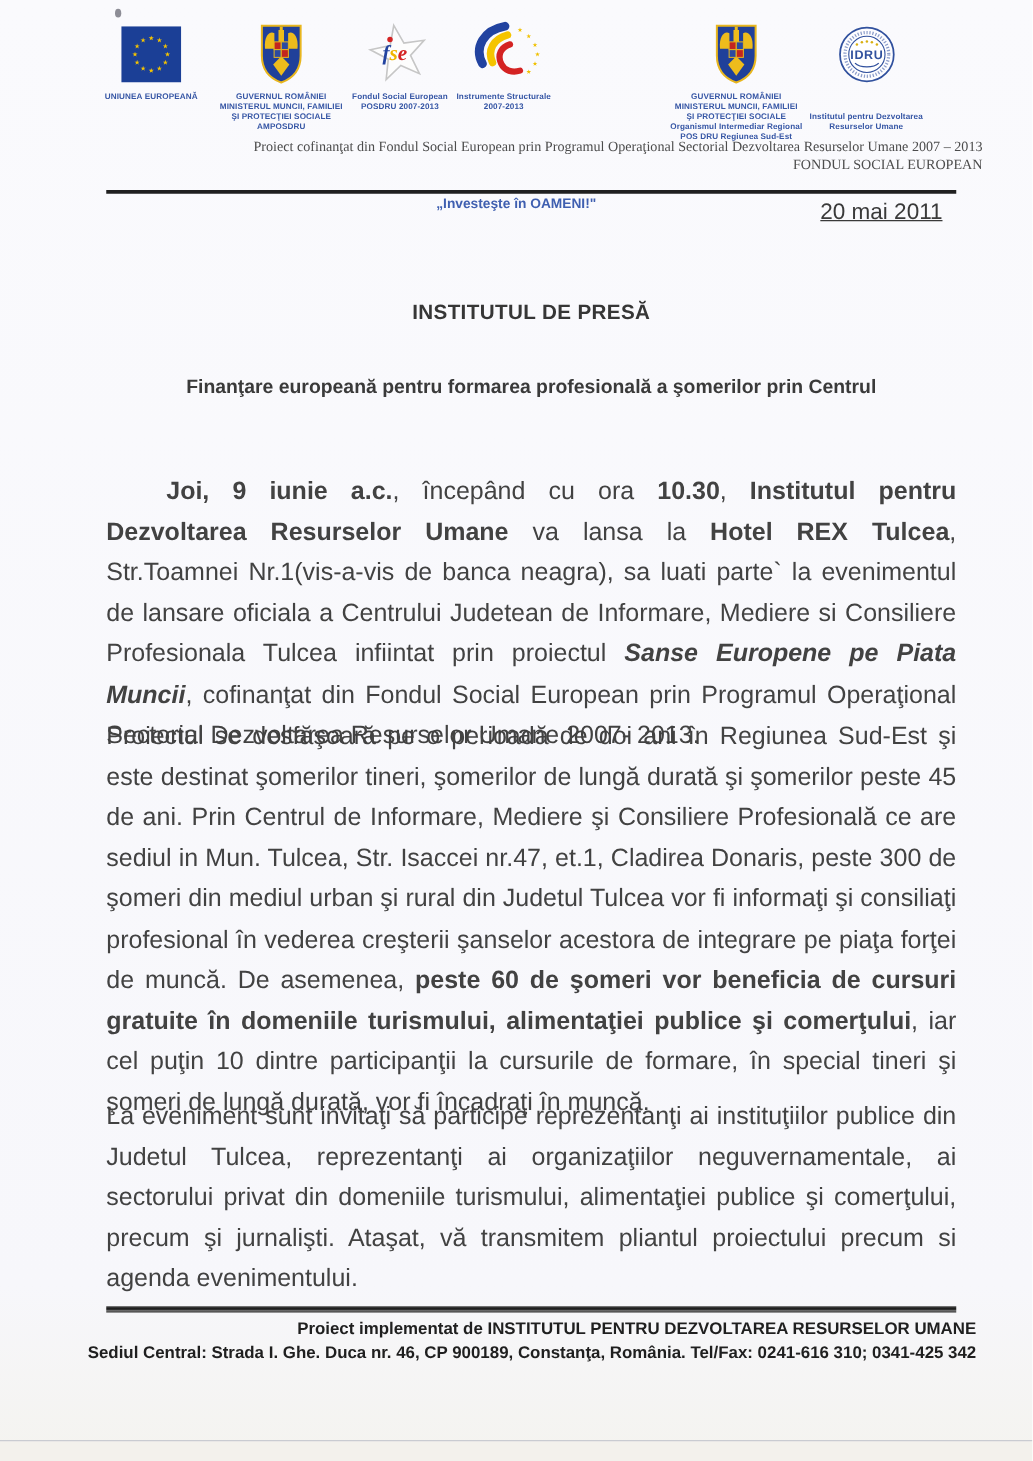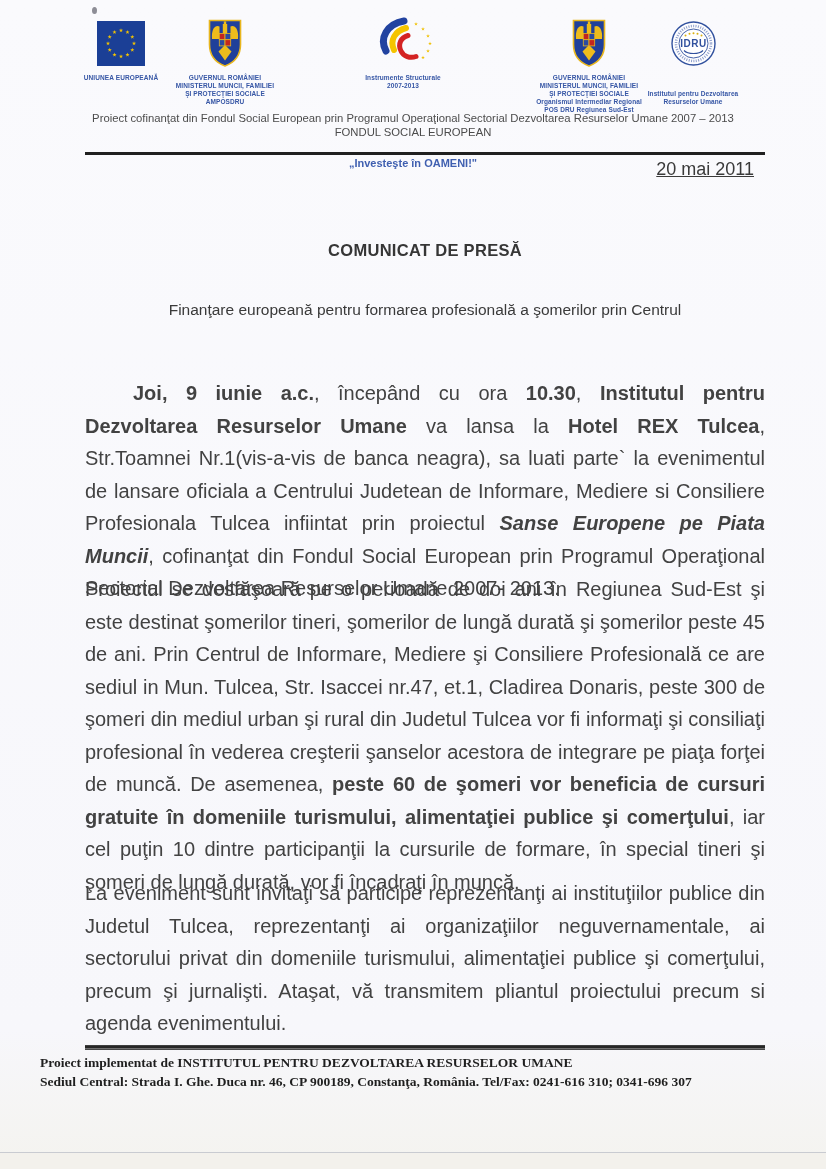--- a/index.html
+++ b/index.html
@@ -10,39 +10,39 @@
   
   .logo-group{position:absolute;top:16px;display:flex;flex-direction:column;align-items:center;}
   .logo-box{height:54px;display:flex;align-items:center;justify-content:center;}
   .logo-caption{margin-top:4px;font-size:6.5px;line-height:8px;font-weight:bold;color:#3656a5;text-align:center;letter-spacing:.1px;}
   .lg-eu{left:66px;width:110px;}
   .lg-gov1{left:158px;width:134px;}
   .lg-fse{left:262px;width:116px;}
   .lg-instr{left:342px;width:122px;}
   .lg-gov2{left:515px;width:148px;}
   .lg-idru{left:624px;width:138px;gap:16px;}
-  .hdr-line{position:absolute;left:40px;right:40px;text-align:center;color:#4c4c4c;}
+  .hdr-line{position:absolute;left:40px;right:40px;text-align:right;color:#4c4c4c;font-family:Liberation Serif, serif;}
   .cofinance{top:112px;font-size:11.3px;}
   .fund{top:126px;font-size:11.3px;}
   .rule{position:absolute;top:152px;left:85px;width:680px;height:3px;background:#202020;}
   .motto{position:absolute;top:157px;left:0;right:0;text-align:center;font-size:11px;font-weight:bold;color:#3f5fb0;}
   .date{position:absolute;top:159px;right:72px;font-size:18px;color:#3a3a3a;text-decoration:underline;}
   
   .doc-title{position:absolute;top:241px;left:85px;width:680px;text-align:center;font-size:16.5px;font-weight:bold;color:#363636;letter-spacing:.3px;}
-  .doc-subtitle{position:absolute;top:293px;left:75px;width:700px;text-align:center;font-size:15.5px;font-weight:normal;color:#3a3a3a;line-height:34px;}
+  .doc-subtitle{position:absolute;top:293px;left:75px;width:700px;text-align:center;font-size:15.5px;font-weight:bold;color:#3a3a3a;line-height:34px;}
   .para{position:absolute;left:85px;width:680px;font-size:20px;line-height:32.5px;color:#424242;text-align:justify;margin:0;}
   .para .b{font-weight:bold;}
   .para .i{font-style:italic;}
   .p1{top:377px;text-indent:48px;}
   .p2{top:573px;}
   .p3{top:877px;}
   
   .footer-rule{position:absolute;top:1045px;left:85px;width:680px;height:5px;
         background:linear-gradient(180deg,#4a4a4a,#141414 45%,#777 72%,#2d2d2d);}
-  .footer-line{position:absolute;left:40px;width:716px;text-align:left;font-family:Liberation Serif, serif;font-weight:bold;color:#1f1f1f;}
+  .footer-line{position:absolute;left:65px;width:716px;text-align:right;font-family:Liberation Sans, sans-serif;font-weight:bold;color:#1f1f1f;}
   .f1{top:1055px;font-size:13.5px;}
   .f2{top:1074px;font-size:13.5px;}
   .scan-edge{position:absolute;top:1152px;left:0;width:826px;height:17px;background:#f3f1ec;border-top:1px solid #c9cbd1;}
 </style>
 </head>
 <body>
 
 <div class="page">
 
   <div class="artifact-dot"></div>
@@ -84,20 +84,32 @@
           <rect x="12.3" y="15.5" width="5.7" height="6.2" fill="#c3251f"></rect>
           <rect x="18" y="15.5" width="5.7" height="6.2" fill="#2b4aa0"></rect>
           <rect x="12.3" y="21.7" width="5.7" height="6.2" fill="#2b4aa0"></rect>
           <rect x="18" y="21.7" width="5.7" height="6.2" fill="#c3251f"></rect>
         </g>
       </svg>
     </div>
     <div class="logo-caption">GUVERNUL ROMÂNIEI<br>MINISTERUL MUNCII, FAMILIEI<br>ŞI PROTECŢIEI SOCIALE<br>AMPOSDRU</div>
   </div>
 
+  <div class="logo-group lg-fse">
+    <div class="logo-box">
+      <svg width="56" height="50" viewBox="0 0 56 50">
+        <path d="M27,2 L32.58,17.31 48.87,17.89 36.03,27.94 40.52,43.61 27,34.5 13.48,43.61 17.97,27.94 5.13,17.89 21.42,17.31 Z" fill="#fdfdfd" stroke="#c6c6c6" stroke-width="1.3" transform="rotate(-10 27 25)"></path>
+        <circle cx="20" cy="13.5" r="2.2" fill="#d42323"></circle>
+        <text x="14" y="30" font-family="'Liberation Serif',serif" font-style="italic" font-weight="bold" font-size="17">
+          <tspan fill="#2243a0">f</tspan><tspan fill="#f0b400">s</tspan><tspan fill="#d42323">e</tspan>
+        </text>
+      </svg>
+    </div>
+    <div class="logo-caption">Fondul Social European<br>POSDRU 2007-2013</div>
+  </div>
 
   <div class="logo-group lg-instr">
     <div class="logo-box">
       <svg width="66" height="52" viewBox="0 0 66 52">
         <defs>
             <path id="instar" d="M0,-2 L0.45,-0.62 1.9,-0.62 0.74,0.24 1.18,1.62 0,0.78 -1.18,1.62 -0.74,0.24 -1.9,-0.62 -0.45,-0.62 Z" fill="#f0c000"></path>
           </defs>
         <path d="M34,4 C17,7 9,21 16,34" stroke="#2243a0" stroke-width="7" fill="none" stroke-linecap="round"></path>
         <path d="M36,11 C25,14 19.5,23 24,33" stroke="#f5c400" stroke-width="6" fill="none" stroke-linecap="round"></path>
         <path d="M38,18.5 C31,20.5 27.5,27 31,34 C33.5,39.5 40,41.5 46,39.5" stroke="#d42323" stroke-width="5" fill="none" stroke-linecap="round"></path>
@@ -151,27 +163,27 @@
     </div>
     <div class="logo-caption">Institutul pentru Dezvoltarea<br>Resurselor Umane</div>
   </div>
 
   <div class="hdr-line cofinance">Proiect cofinanţat din Fondul Social European prin Programul Operaţional Sectorial Dezvoltarea Resurselor Umane 2007 – 2013</div>
   <div class="hdr-line fund">FONDUL SOCIAL EUROPEAN</div>
   <div class="rule"></div>
   <div class="motto">„Investeşte în OAMENI!"</div>
   <div class="date">20 mai 2011</div>
 
-  <div class="doc-title">COMUNICAT DE PRESĂ</div>
+  <div class="doc-title">INSTITUTUL DE PRESĂ</div>
   <div class="doc-subtitle">
     <span>Finanţare europeană pentru formarea profesională a şomerilor prin Centrul</span><br>
   </div>
 
   <p class="para p1"><span class="b">Joi, 9 iunie a.c.</span><span>, începând cu ora </span><span class="b">10.30</span><span>, </span><span class="b">Institutul pentru Dezvoltarea Resurselor Umane</span><span> va lansa la </span><span class="b">Hotel REX Tulcea</span><span>, Str.Toamnei Nr.1(vis-a-vis de banca neagra), sa luati parte` la evenimentul de lansare oficiala a Centrului Judetean de Informare, Mediere si Consiliere Profesionala Tulcea infiintat prin proiectul </span><span class="b i">Sanse Europene pe Piata Muncii</span><span>, cofinanţat din Fondul Social European prin Programul Operaţional Sectorial Dezvoltarea Resurselor Umane 2007- 2013.</span></p>
   <p class="para p2"><span>Proiectul se desfăşoară pe o perioadă de doi ani în Regiunea Sud-Est şi este destinat şomerilor tineri, şomerilor de lungă durată şi şomerilor peste 45 de ani. Prin Centrul de Informare, Mediere şi Consiliere Profesională ce are sediul in Mun. Tulcea, Str. Isaccei nr.47, et.1, Cladirea Donaris, peste 300 de şomeri din mediul urban şi rural din Judetul Tulcea vor fi informaţi şi consiliaţi profesional în vederea creşterii şanselor acestora de integrare pe piaţa forţei de muncă. De asemenea, </span><span class="b">peste 60 de şomeri vor beneficia de cursuri gratuite în domeniile turismului, alimentaţiei publice şi comerţului</span><span>, iar cel puţin 10 dintre participanţii la cursurile de formare, în special tineri şi şomeri de lungă durată, vor fi încadraţi în muncă.</span></p>
   <p class="para p3"><span>La eveniment sunt invitaţi să participe reprezentanţi ai instituţiilor publice din Judetul Tulcea, reprezentanţi ai organizaţiilor neguvernamentale, ai sectorului privat din domeniile turismului, alimentaţiei publice şi comerţului, precum şi jurnalişti. Ataşat, vă transmitem pliantul proiectului precum si agenda evenimentului.</span></p>
 
   <div class="footer-rule"></div>
   <div class="footer-line f1">Proiect implementat de INSTITUTUL PENTRU DEZVOLTAREA RESURSELOR UMANE</div>
-  <div class="footer-line f2">Sediul Central: Strada I. Ghe. Duca nr. 46, CP 900189, Constanţa, România. Tel/Fax: 0241-616 310; 0341-696 307</div>
+  <div class="footer-line f2">Sediul Central: Strada I. Ghe. Duca nr. 46, CP 900189, Constanţa, România. Tel/Fax: 0241-616 310; 0341-425 342</div>
 
   <div class="scan-edge"></div>
 </div>
 
 </body></html>

